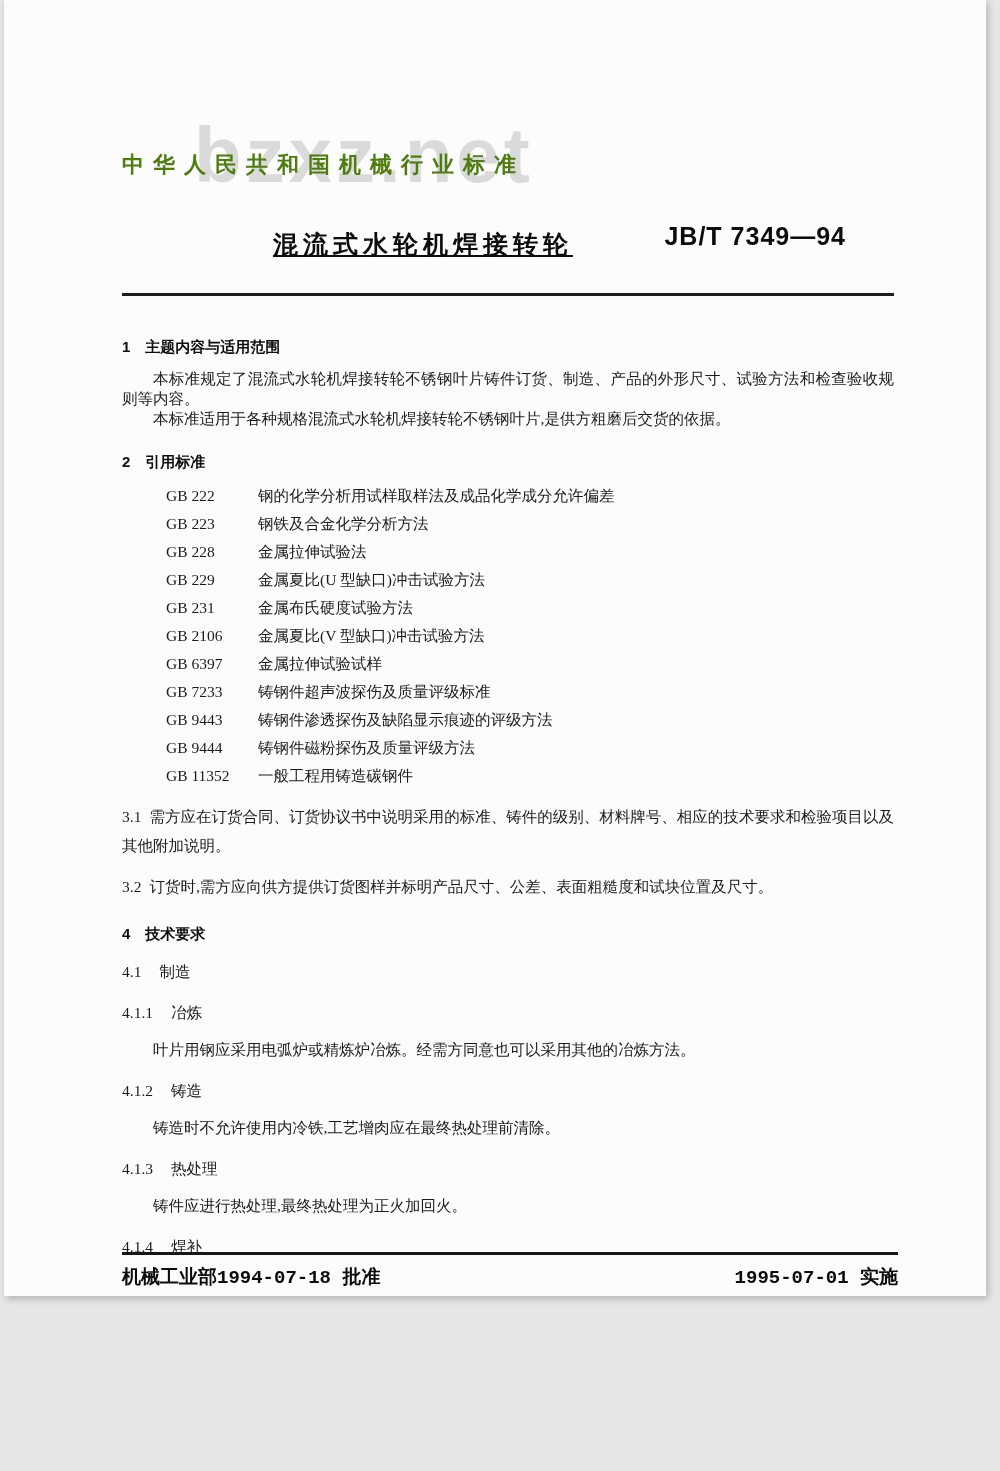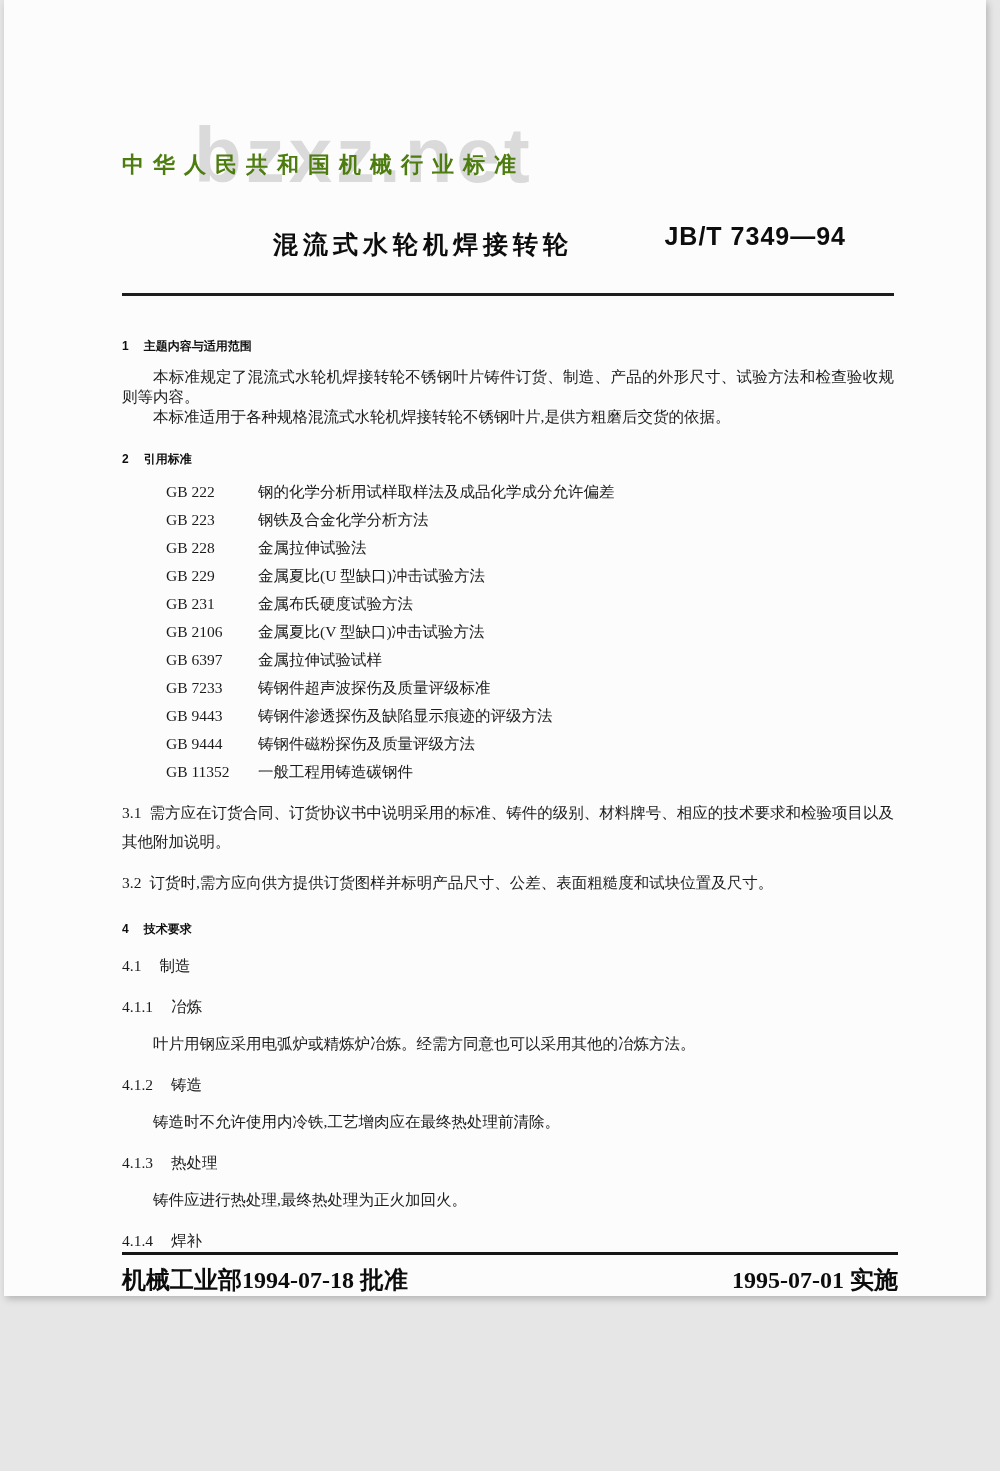--- a/index.html
+++ b/index.html
@@ -52,40 +52,41 @@
   }
   .doc-titles {
     text-align: center;
     padding-right: 170px;
     font-family: "Liberation Sans", sans-serif;
     font-weight: bold;
     font-size: 25px;
     letter-spacing: 5px;
     line-height: 45px;
     color: #0d0d0d;
+    text-decoration: underline;
   }
   .std-code {
     position: absolute;
     right: 48px; top: 0;
     font-family: Liberation Sans, sans-serif;
     font-weight: bold;
     font-size: 25px;
     letter-spacing: 1px;
     color: #0d0d0d;
   }
   .rule {
     margin-top: 26px;
     height: 3px;
     background: #1d1d1d;
   }
   .sec-heading {
     margin-top: 24px;
     font-family: "Liberation Sans", sans-serif;
     font-weight: bold;
-    font-size: 12px;
+    font-size: 15px;
     color: #0e0e0e;
   }
   .sec-heading.first { margin-top: 42px; }
   .sec-heading .num { margin-right: 15px; }
   p.body {
     font-size: 15.5px;
     line-height: 20px;
     text-align: justify;
     text-indent: 2em;
   }
@@ -131,23 +132,23 @@
   }
   .footer-rule {
     height: 3px;
     background: #161616;
   }
   .footer-row {
     display: flex;
     justify-content: space-between;
     align-items: center;
     margin-top: 9px;
-    font-family: Liberation Serif, serif;
-    font-weight: bold;
-    font-size: 24px;
+    font-family: Liberation Mono, monospace;
+    font-weight: bold;
+    font-size: 19px;
     color: #0c0c0c;
   }
   .page-number {
     position: absolute;
     left: 143px; top: 1307px;
     font-size: 14.5px;
     letter-spacing: 1px;
     z-index: 1;
   }
 </style>

